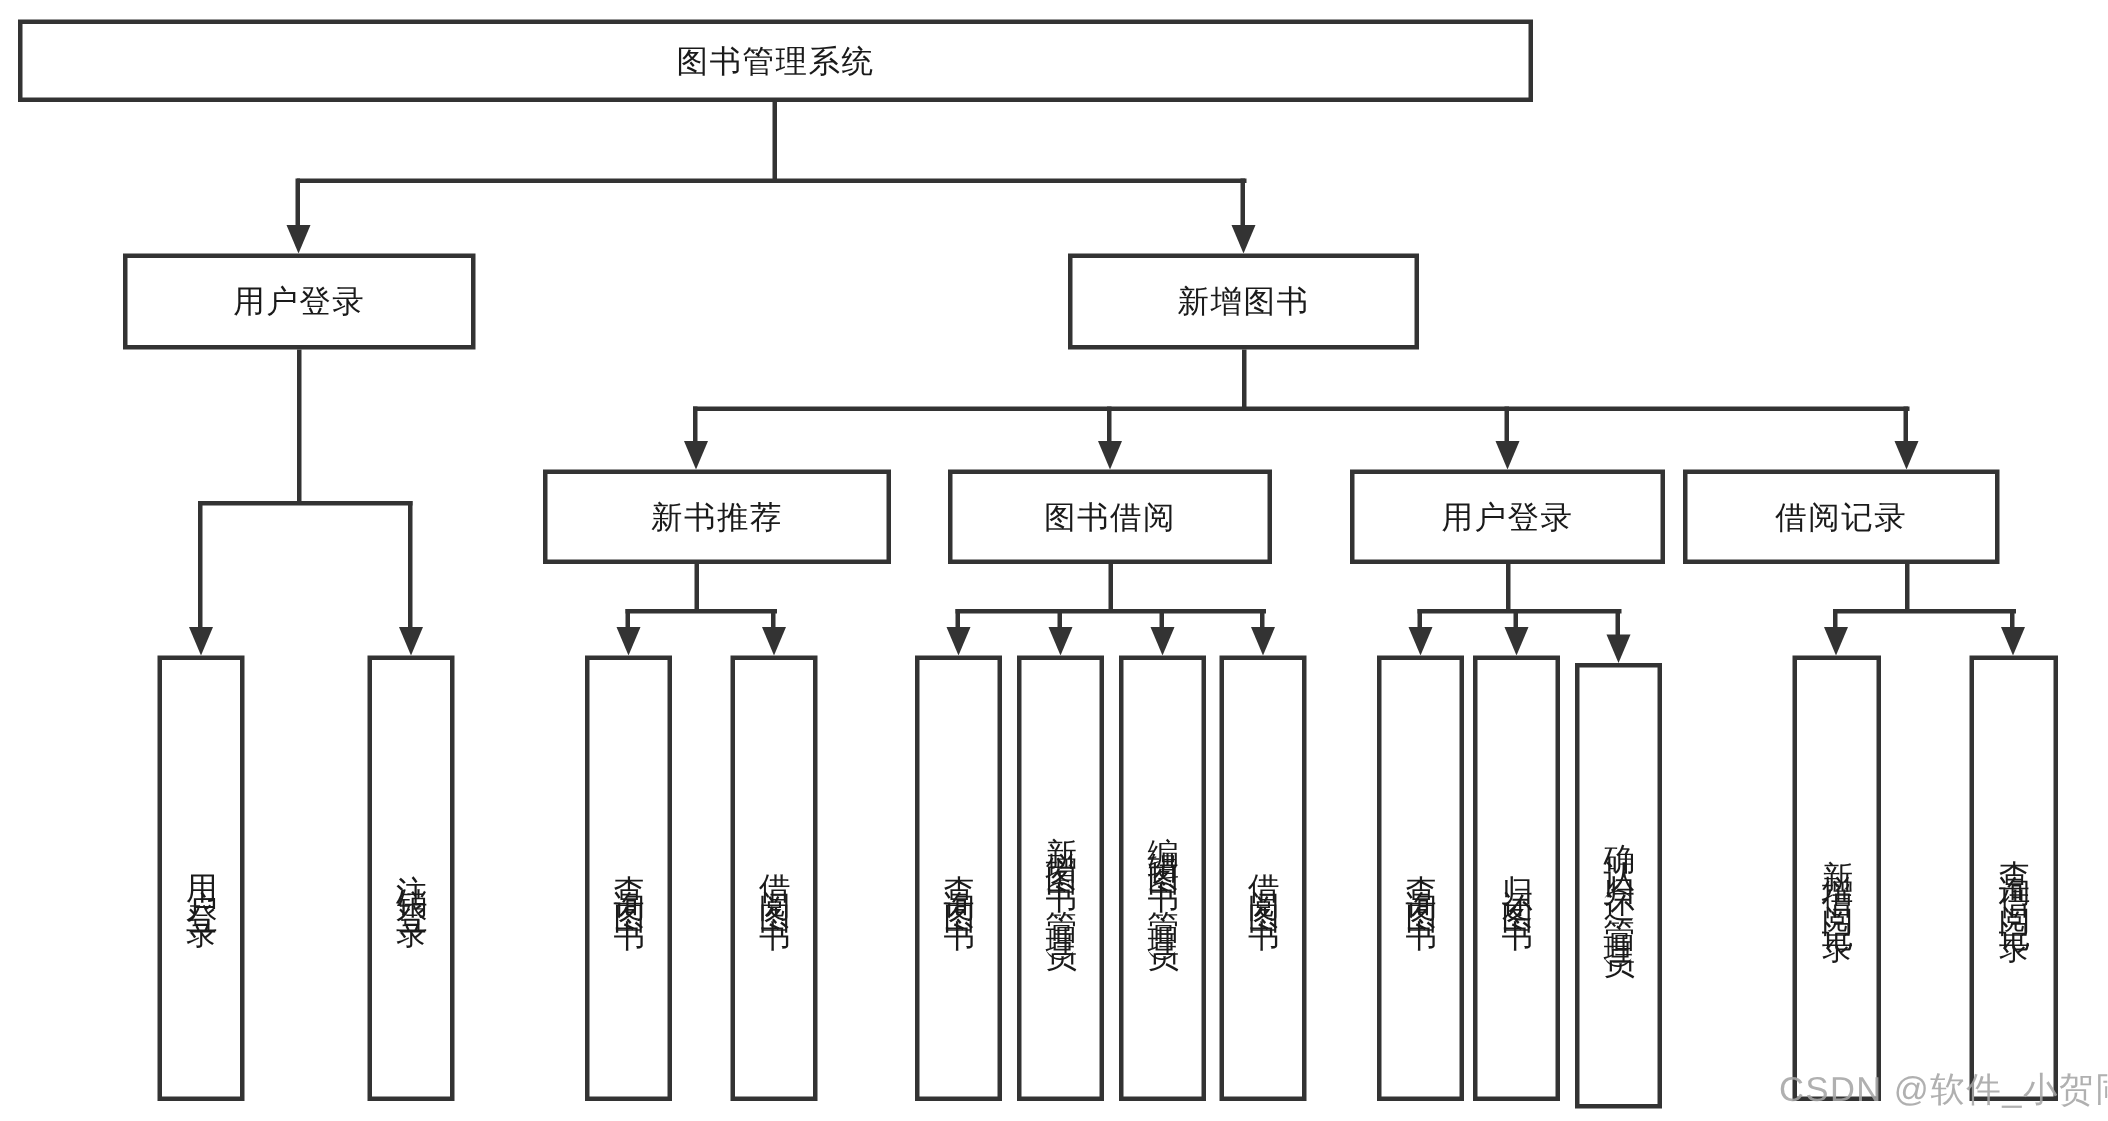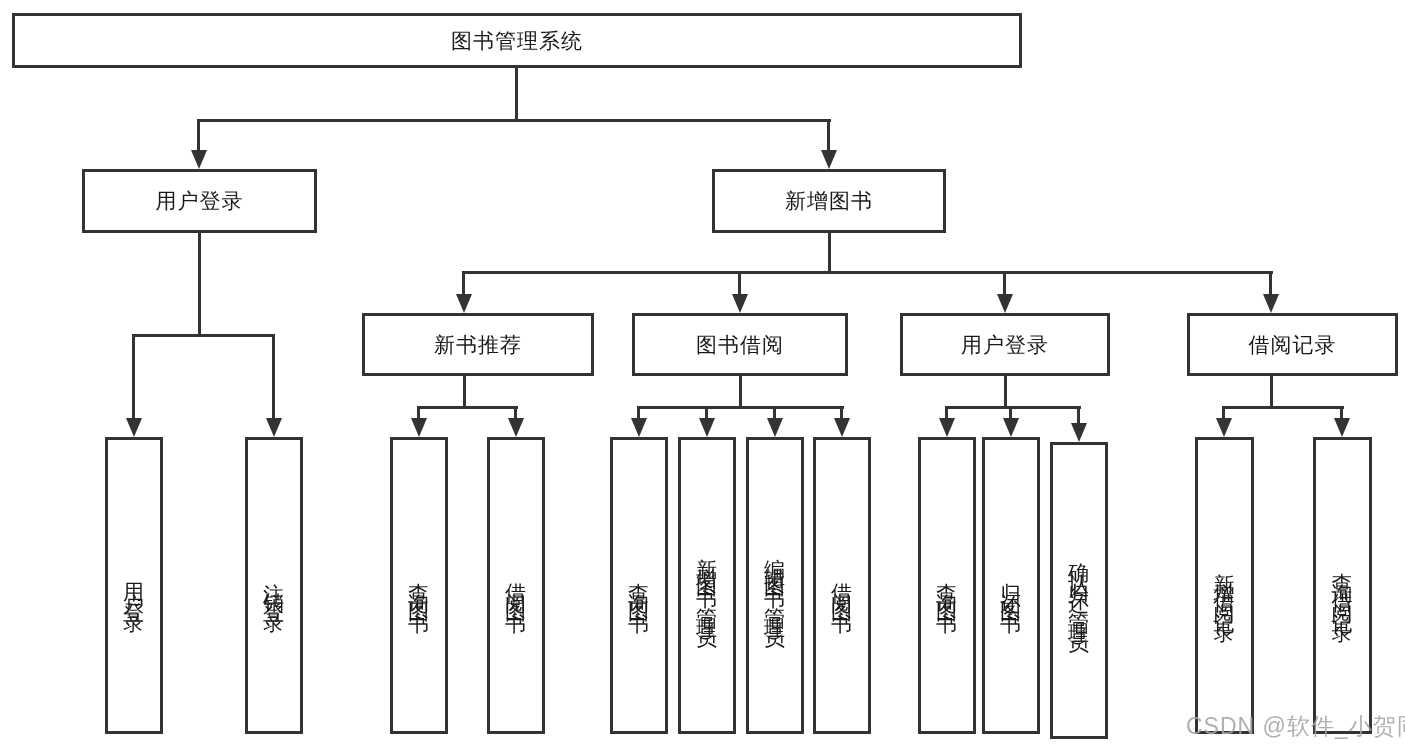--- a/index.html
+++ b/index.html
@@ -116,21 +116,21 @@
 
   <div class="box" style="left:362px;top:313px;width:232px;height:63px">
     <span>新书推荐</span>
   </div>
   <div class="box" style="left:632px;top:313px;width:216px;height:63px">
     <span>图书借阅</span>
   </div>
   <div class="box" style="left:900px;top:313px;width:210px;height:63px">
     <span>用户登录</span>
   </div>
-  <div class="box" style="left:1187px;top:313px;width:211px;height:63px">
+  <div class="box" style="left:1122px;top:313px;width:211px;height:63px">
     <span>借阅记录</span>
   </div>
 
   <div class="vline" style="left:463px;top:376px;height:31px"></div>
   <div class="hline" style="left:417px;top:406px;width:101px"></div>
   <div class="drop" style="left:411px;top:406px;height:31px">
       <i class="shaft"></i>
       <i class="head"></i>
     </div>
   <div class="drop" style="left:508px;top:406px;height:31px">

